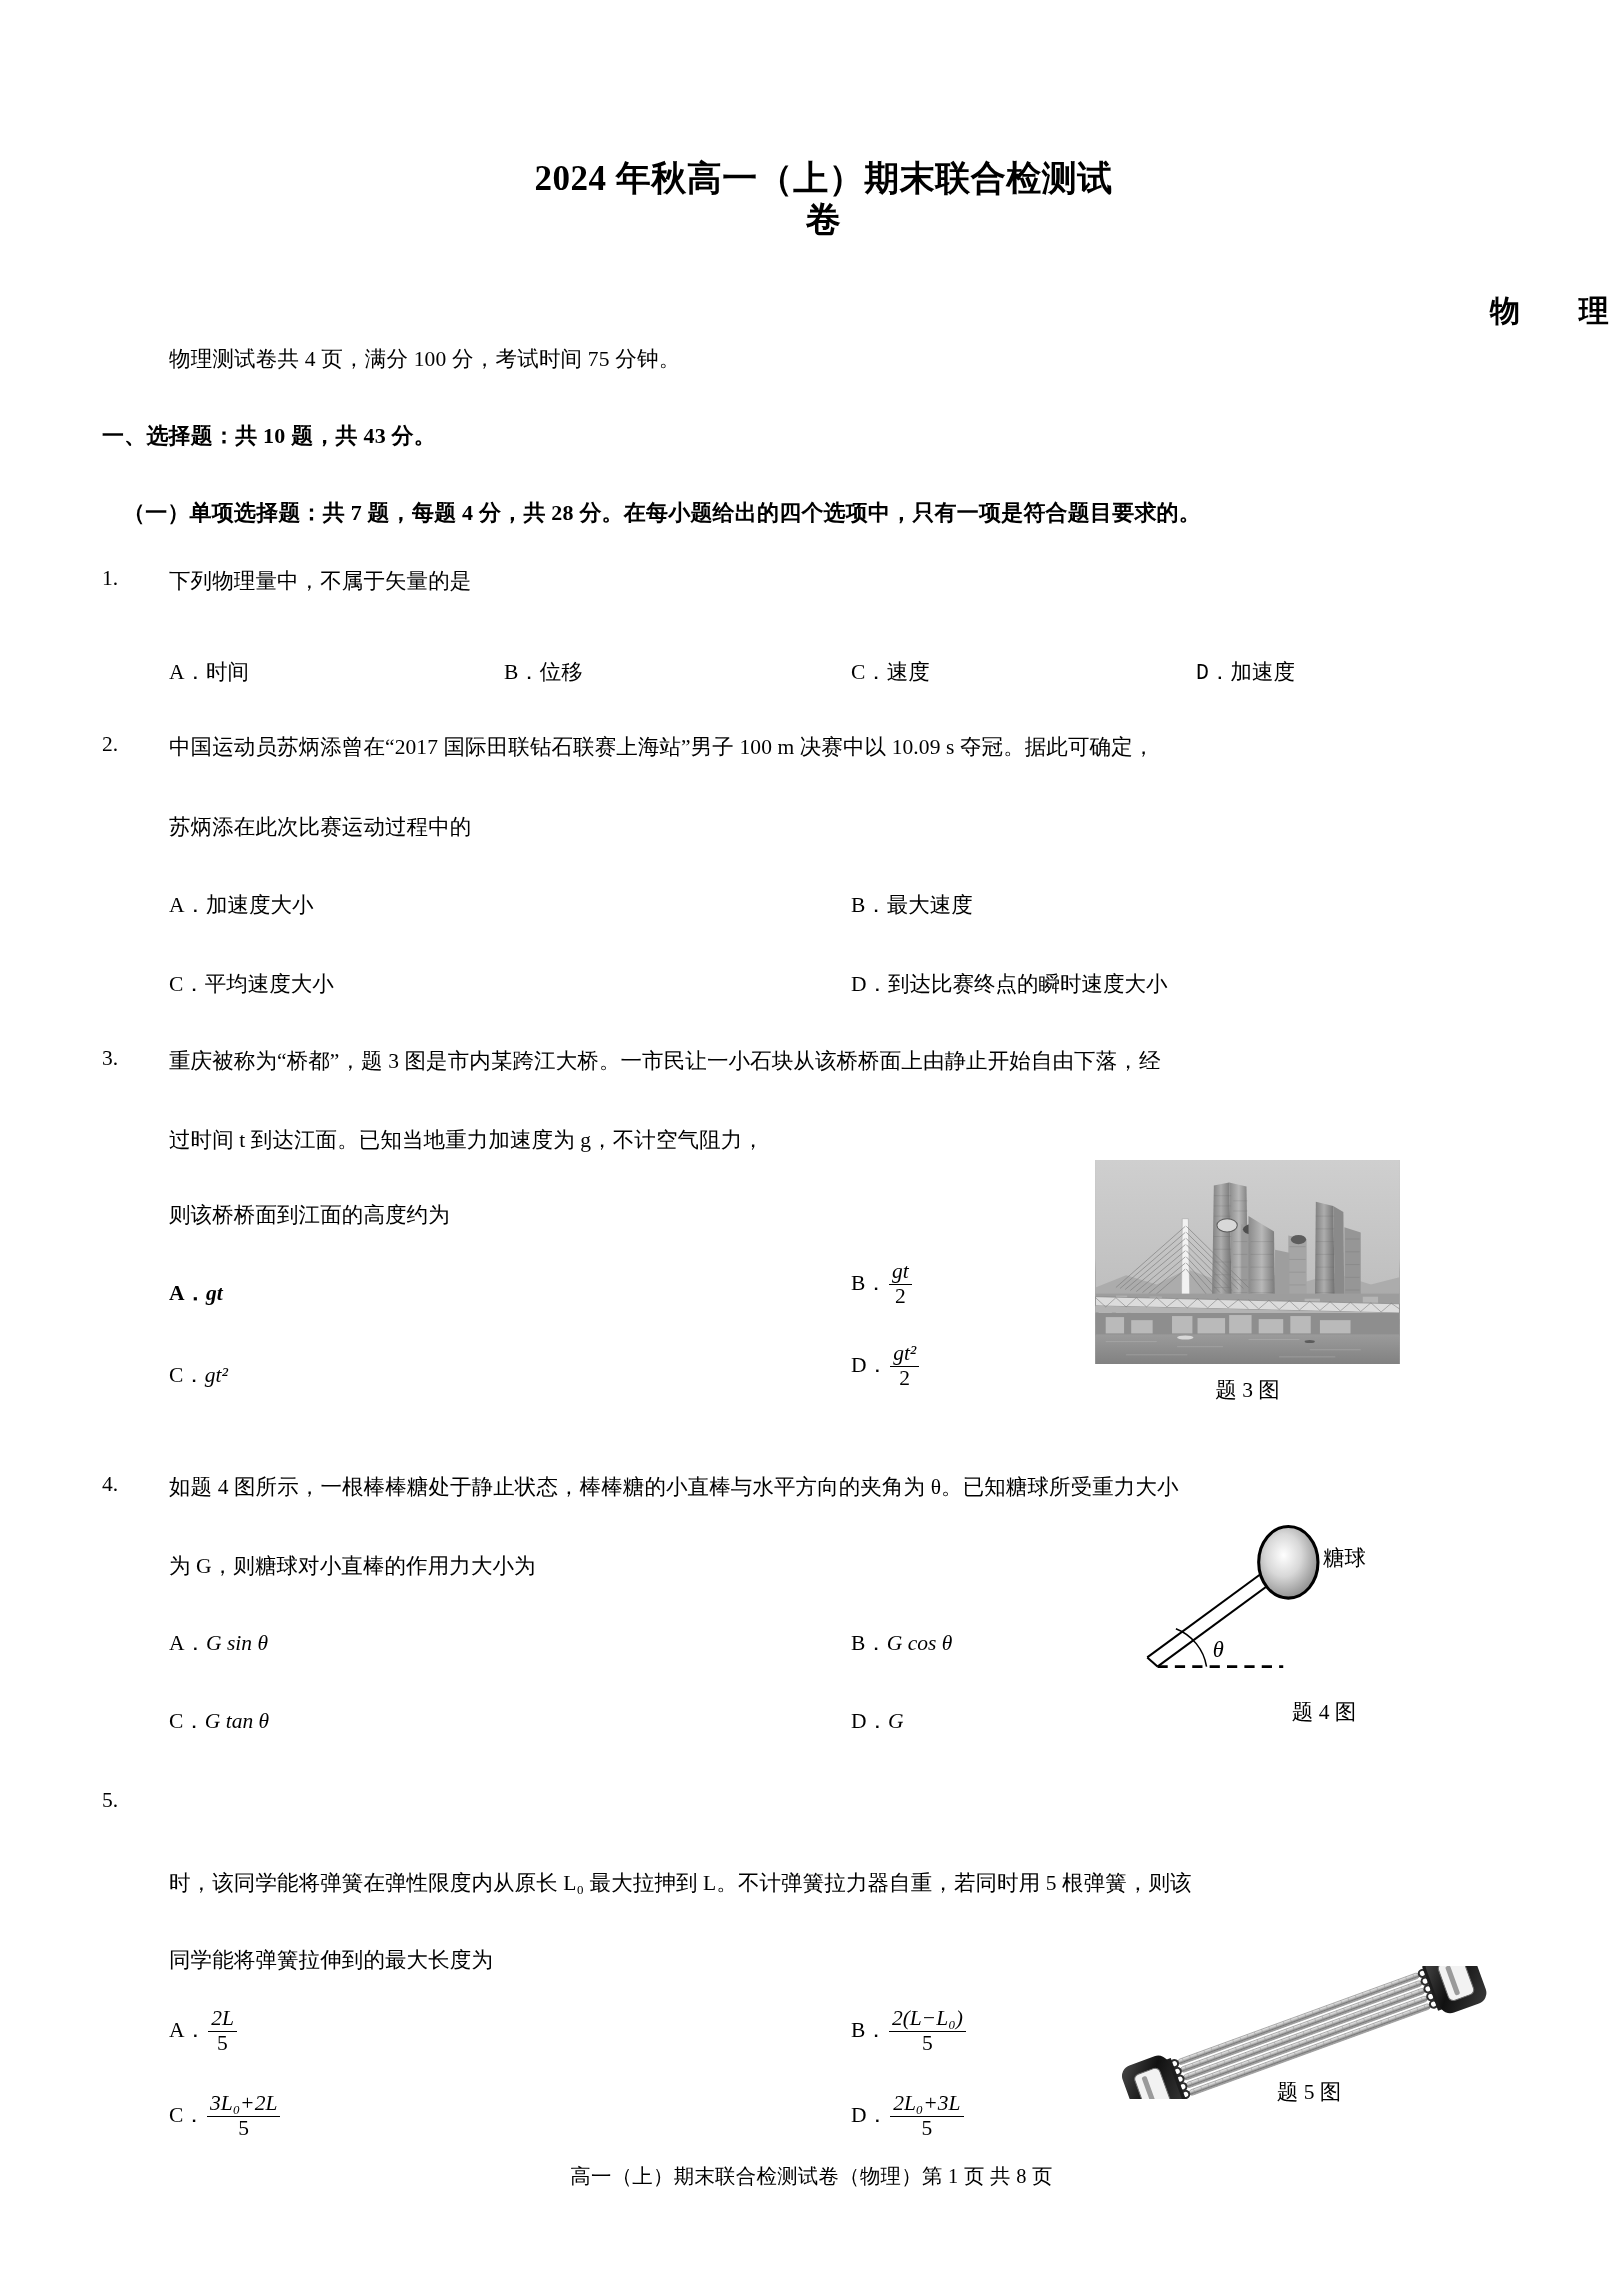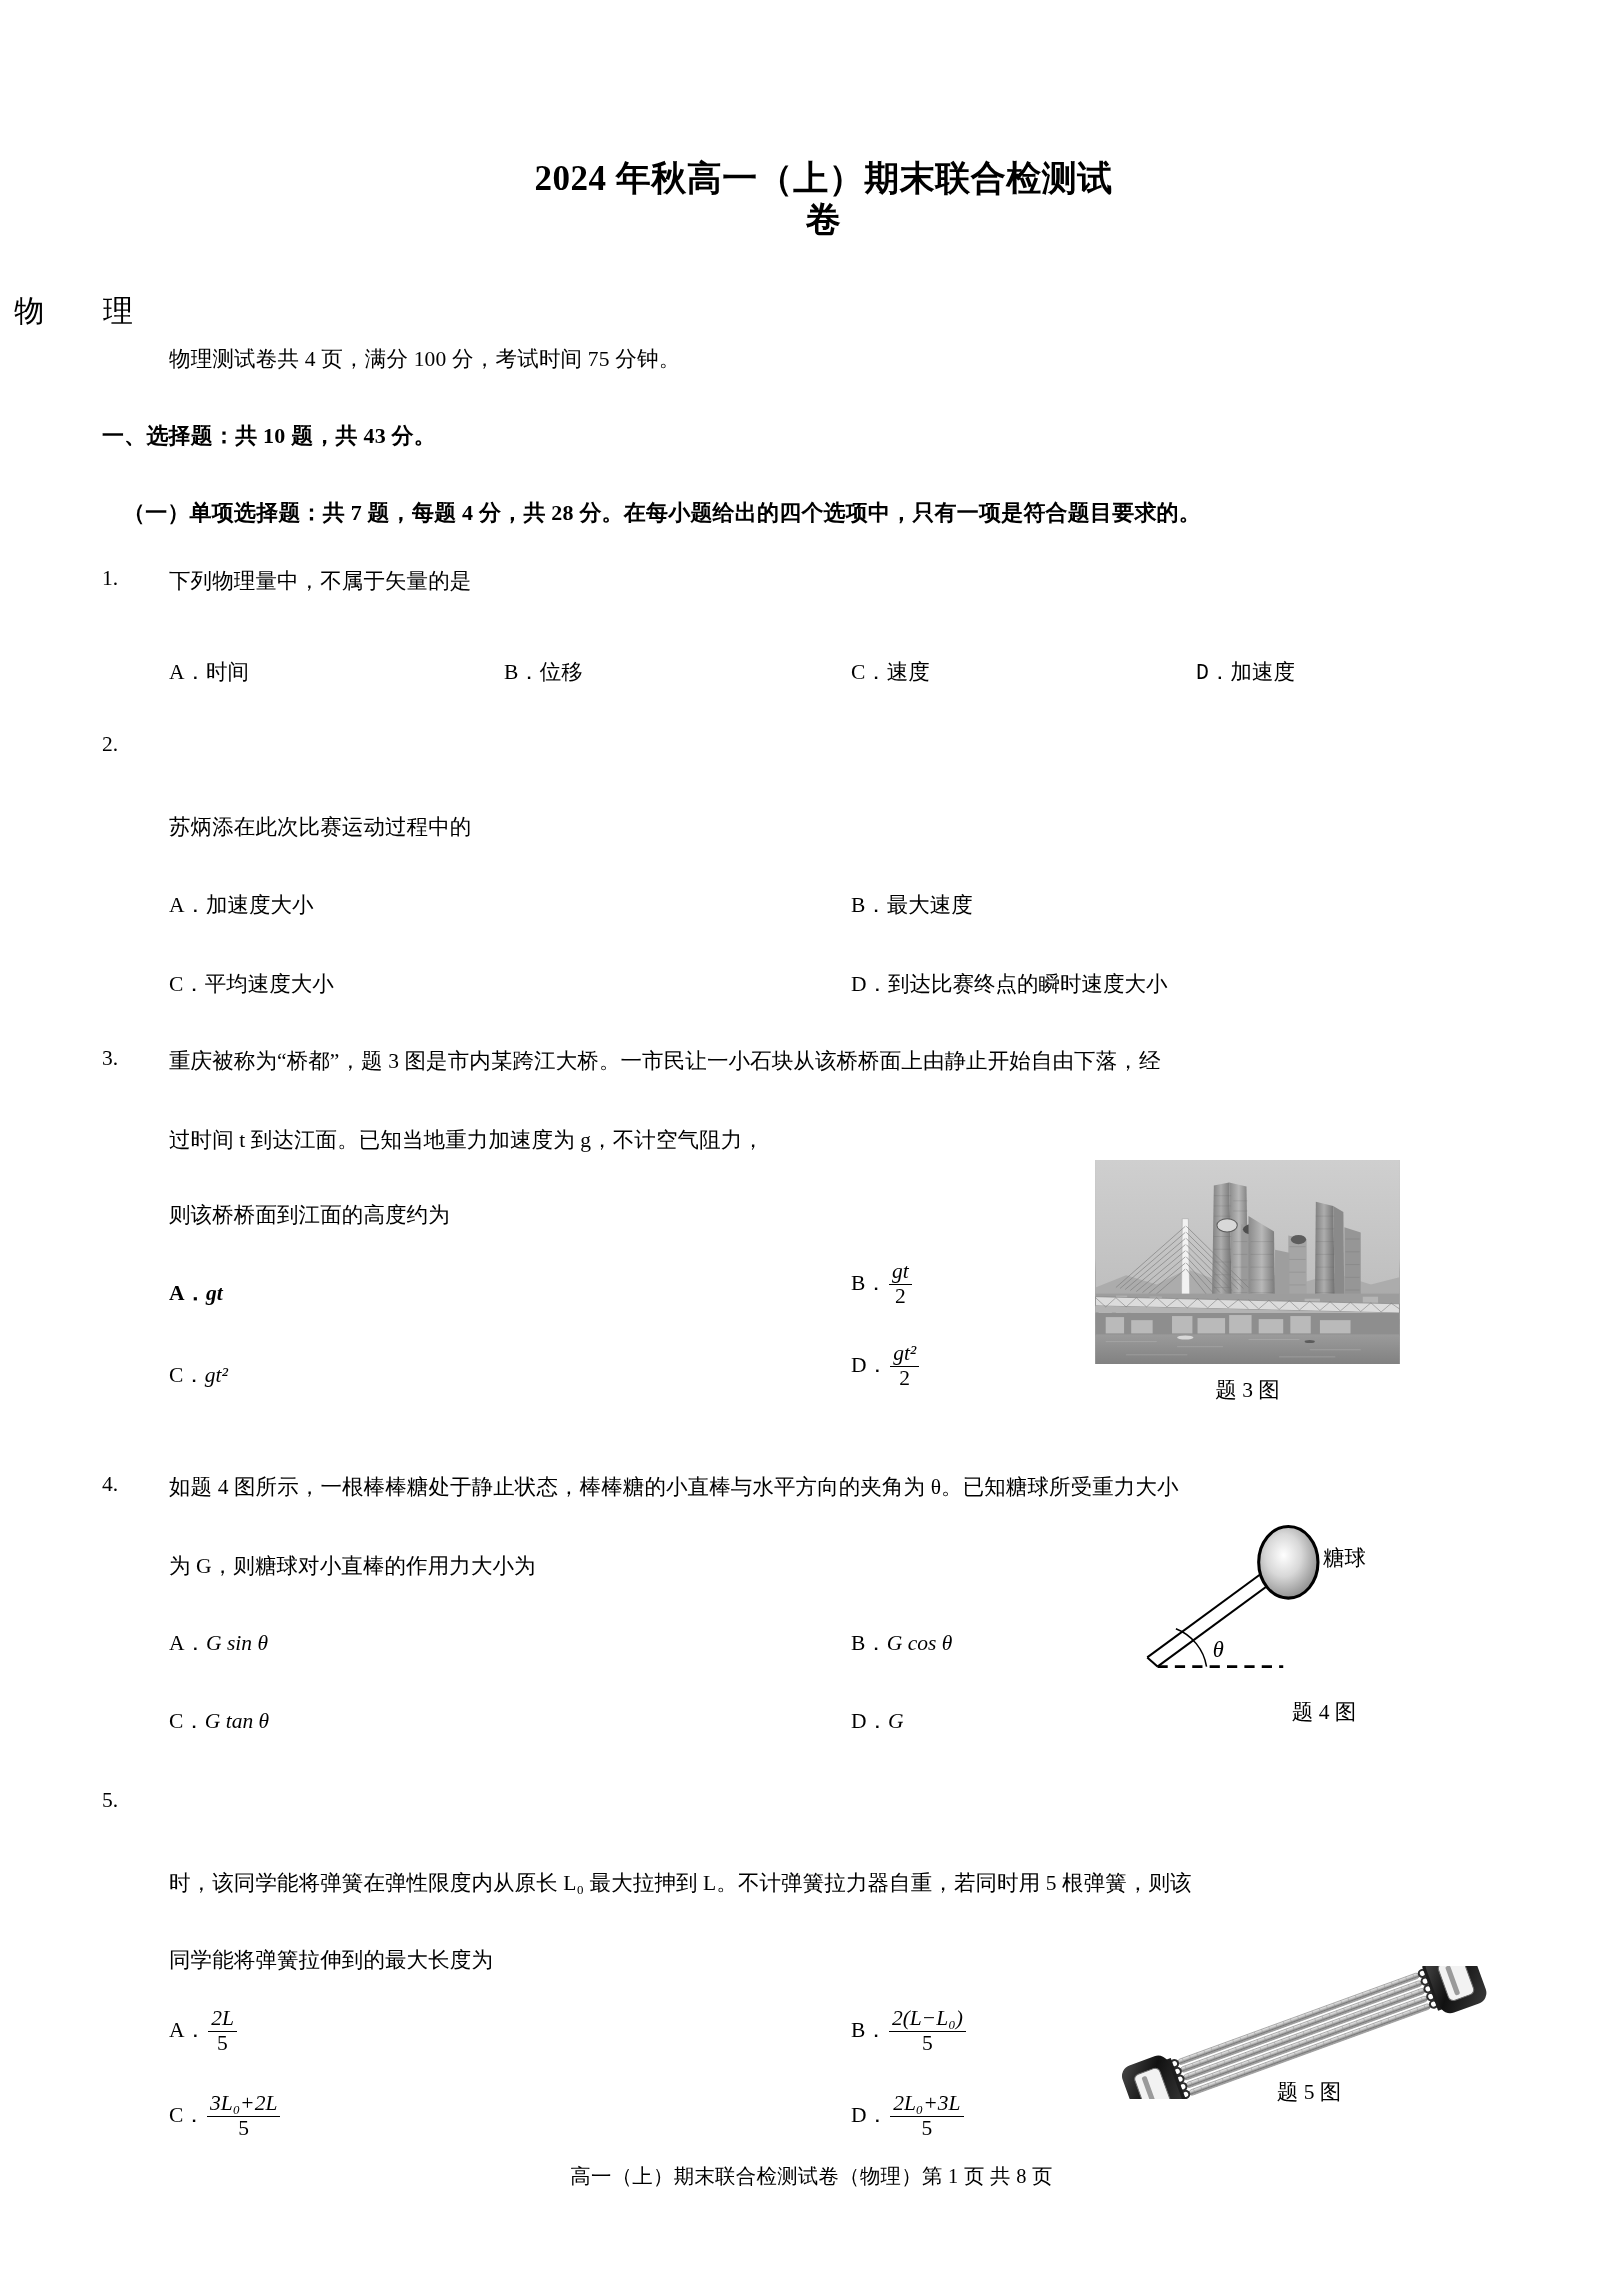--- a/index.html
+++ b/index.html
@@ -35,23 +35,23 @@
     line-height: 1.18;
     letter-spacing: 0.5px;
     margin-left: 24px;
   }
   .doc-title .line2 { display:block; }
 
   .subject-title {
     position: absolute;
     left: 0; right: 0;
     top: 291px;
-    text-align: left;
+    text-align: right;
     font-size: 30px;
-    font-weight: normal;
+    font-weight: bold;
     letter-spacing: 14.3px;
     text-indent: 14.3px;
   }
 
   .exam-info {
     position: absolute;
     left: 169px;
     top: 344px;
     font-size: 21.5px;
     letter-spacing: 0.2px;
@@ -162,20 +162,21 @@
     <span>B．</span><span>位移</span>
   </div>
   <div class="opt" style="left:851px; top:657px;">
     <span>C．</span><span>速度</span>
   </div>
   <div class="opt" style="left:1196px; top:657px;font-family:Liberation Mono, monospace;">
     <span>D．</span><span>加速度</span>
   </div>
 
   <div class="qline" style="left:102px; top:732px;">2.</div>
+  <div class="qline" style="left:169px; top:732px;">中国运动员苏炳添曾在“2017 国际田联钻石联赛上海站”男子 100 m 决赛中以 10.09 s 夺冠。据此可确定，</div>
   <div class="qline" style="left:169px; top:812px;">苏炳添在此次比赛运动过程中的</div>
 
   <div class="opt" style="left:169px; top:890px;">
     <span>A．</span><span>加速度大小</span>
   </div>
   <div class="opt" style="left:851px; top:890px;">
     <span>B．</span><span>最大速度</span>
   </div>
   <div class="opt" style="left:169px; top:969px;">
     <span>C．</span><span>平均速度大小</span>

